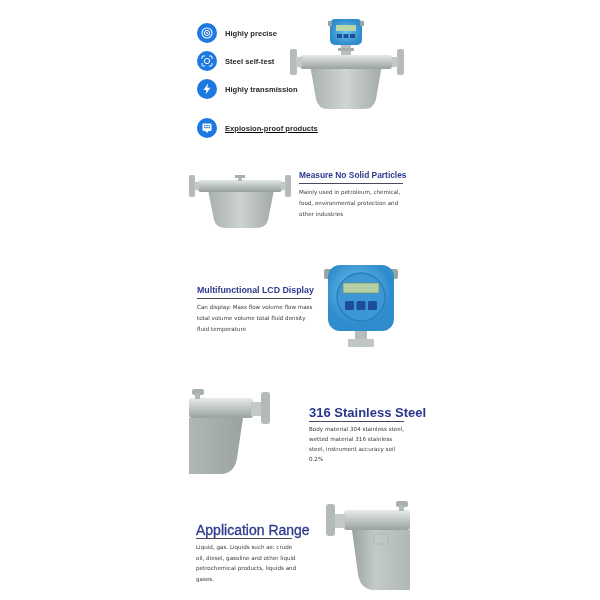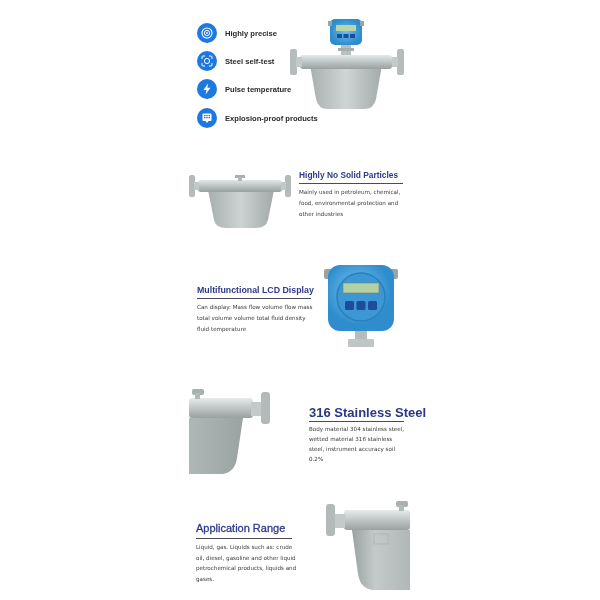--- a/index.html
+++ b/index.html
@@ -39,23 +39,23 @@
       </svg>
   </div>
   <span class="feat-label">Steel self-test</span>
 </div>
 <div class="feat" style="top:78px;">
   <div class="feat-icon">
     <svg width="14" height="14" viewBox="0 0 14 14">
         <path d="M8 1.5 L3.5 8 H6.5 L5.5 12.5 L10.5 5.8 H7.4 Z" fill="#fff"></path>
       </svg>
   </div>
-  <span class="feat-label">Pulse temperature</span>
-</div>
-<div class="feat" style="top:107px;">
+  <span class="feat-label">Highly transmission</span>
+</div>
+<div class="feat" style="top:117px;text-decoration:underline;">
   <div class="feat-icon">
     <svg width="14" height="14" viewBox="0 0 14 14">
         <rect x="2.5" y="2.5" width="9" height="7.5" rx="1" fill="#fff"></rect>
         <path d="M5.5 10 L7 12 L8.5 10Z" fill="#fff"></path>
         <g fill="#1d78e0">
           <rect x="4" y="4" width="1.5" height="1.2"></rect>
           <rect x="6.25" y="4" width="1.5" height="1.2"></rect>
           <rect x="8.5" y="4" width="1.5" height="1.2"></rect>
           <rect x="4" y="6" width="1.5" height="1.2"></rect>
           <rect x="6.25" y="6" width="1.5" height="1.2"></rect>
@@ -124,21 +124,21 @@
     <path d="M20 20 H86 L80 50 Q78 58 68 58 H38 Q28 58 26 50 Z" fill="url(#body2)"></path>
     <rect x="10" y="10" width="84" height="12" rx="3" fill="url(#tube2)"></rect>
     <rect x="1" y="5" width="6" height="22" rx="2" fill="#b4baba"></rect>
     <rect x="6" y="12" width="5" height="8" fill="#c2c8c8"></rect>
     <rect x="97" y="5" width="6" height="22" rx="2" fill="#b4baba"></rect>
     <rect x="93" y="12" width="5" height="8" fill="#c2c8c8"></rect>
     <rect x="47" y="5" width="10" height="3" fill="#a7aeae"></rect>
     <rect x="50" y="7" width="4" height="4" fill="#b3b9b9"></rect>
   </svg>
 </div>
-<div class="abs title" style="left:299px; top:170px; font-size:8.4px;">Highly No Solid Particles</div>
+<div class="abs title" style="left:299px; top:170px; font-size:8.4px;">Measure No Solid Particles</div>
 <div class="abs rule" style="left:299px; top:183px; width:104px;"></div>
 <div class="abs desc" style="left:299px; top:187px; width:108px;">Mainly used in petroleum, chemical, food, environmental protection and other industries</div>
 
 <div class="abs title" style="left:197px; top:285px; font-size:8.8px;">Multifunctional LCD Display</div>
 <div class="abs rule" style="left:197px; top:298px; width:114px;"></div>
 <div class="abs desc" style="left:197px; top:302px; width:118px;">Can display: Mass flow volume flow mass total volume volume total fluid density fluid temperature</div>
 <div class="abs" style="left:324px; top:263px;">
   <svg width="80" height="86" viewBox="0 0 80 86">
     <defs>
         <radialGradient id="blue2" cx="0.45" cy="0.4">
@@ -177,21 +177,21 @@
     <rect x="62" y="16" width="10" height="14" fill="#c4caca"></rect>
     <rect x="72" y="6" width="9" height="32" rx="3" fill="#b4baba"></rect>
     <rect x="3" y="3" width="12" height="6" rx="2" fill="#a9b0b0"></rect>
     <rect x="6" y="7" width="5" height="6" fill="#b3b9b9"></rect>
   </svg>
 </div>
 <div class="abs title" style="left:309px; top:405px; font-size:13px; color:#2a368a;">316 Stainless Steel</div>
 <div class="abs rule" style="left:309px; top:421px; width:95px;"></div>
 <div class="abs desc" style="left:309px; top:424px; width:98px; line-height:10px;">Body material 304 stainless steel, wetted material 316 stainless steel, instrument accuracy soil 0.2%</div>
 
-<div class="abs title" style="left:196px; top:522px; font-size:11px; font-weight:normal; color:#2d3a8c; -webkit-text-stroke:0.3px #2d3a8c;">Application Range</div>
+<div class="abs title" style="left:196px; top:522px; font-size:14px; font-weight:normal; color:#2d3a8c; -webkit-text-stroke:0.3px #2d3a8c;">Application Range</div>
 <div class="abs rule" style="left:196px; top:538px; width:96px;"></div>
 <div class="abs desc" style="left:196px; top:542px; width:104px; line-height:10.5px;">Liquid, gas. Liquids such as: crude oil, diesel, gasoline and other liquid petrochemical products, liquids and gases.</div>
 <div class="abs" style="left:322px; top:498px;">
   <svg width="88" height="92" viewBox="0 0 88 92">
     <defs>
       <linearGradient id="tube5" x1="0" y1="0" x2="0" y2="1">
           <stop offset="0" stop-color="#e6eaea"></stop>
           <stop offset="0.5" stop-color="#c0c6c6"></stop>
           <stop offset="1" stop-color="#9aa1a1"></stop>
         </linearGradient>

